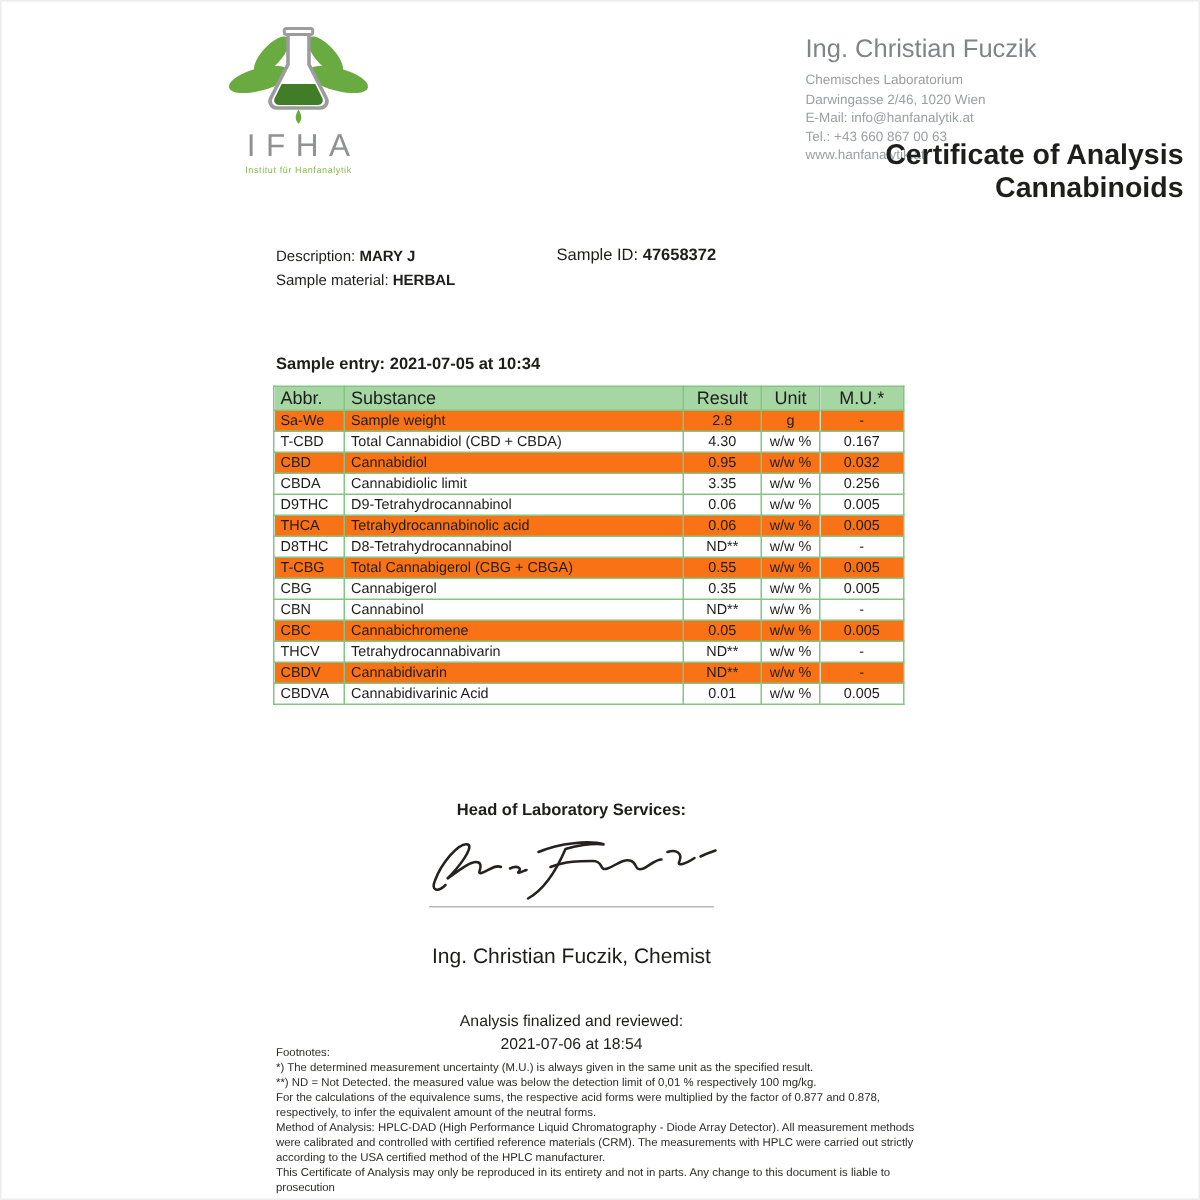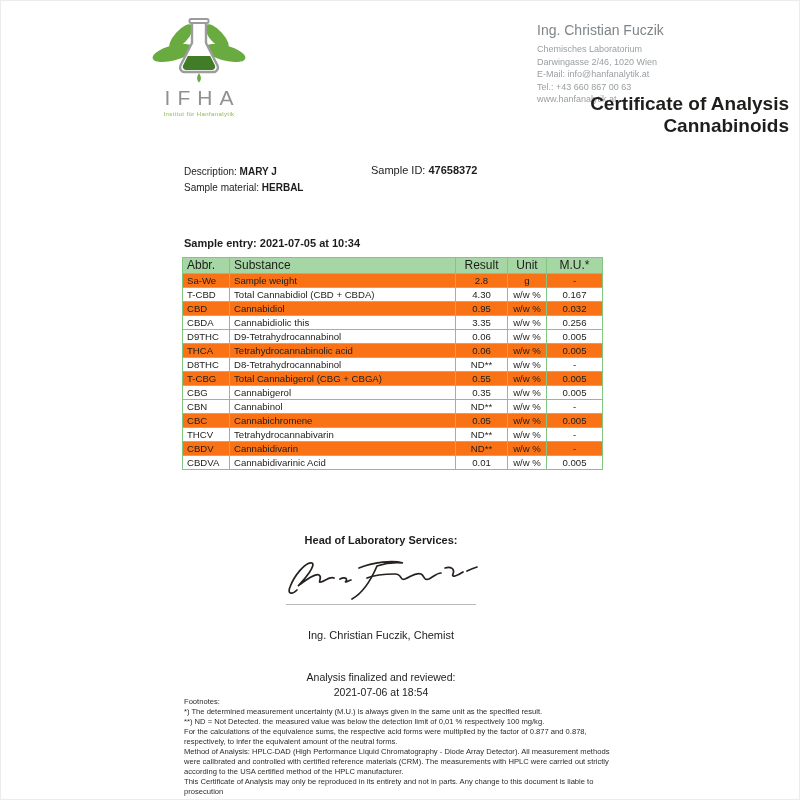--- a/index.html
+++ b/index.html
@@ -8,21 +8,21 @@
     box-sizing:border-box;border:1px solid #ececec;
     font-family:"Liberation Sans",sans-serif;color:#1d1d1b;overflow:hidden;
   }
   
   .logo{position:absolute;left:146px;top:14px;width:104px;text-align:center;}
   .logo svg{display:block;margin:0 auto;}
   .logo-name{font-size:21px;letter-spacing:7px;color:#8f9294;margin-top:1px;padding-left:7px;}
   .logo-sub{font-size:6px;color:#89ba4a;letter-spacing:.4px;margin-top:1px;}
   
   .contact{position:absolute;left:536px;top:20px;font-size:9px;line-height:1.38;color:#999fa2;}
-  .contact-name{font-size:14px;color:#7e8588;margin-bottom:3px;}
+  .contact-name{font-size:17px;color:#7e8588;margin-bottom:3px;}
   
   .title{position:absolute;left:0;top:92px;width:788px;text-align:right;
          font-size:19px;font-weight:bold;line-height:1.14;color:#1e1e1c;}
   
   .info{position:absolute;left:183px;top:163px;font-size:10px;line-height:1.6;}
   .sample-id{position:absolute;left:370px;top:163px;font-size:11px;}
   .value{font-weight:bold;}
   .entry{position:absolute;left:183px;top:236px;font-size:11px;font-weight:bold;}
   
   table.results{position:absolute;left:181px;top:256px;border-collapse:collapse;font-size:9.6px;table-layout:fixed;}
@@ -31,21 +31,21 @@
     white-space:nowrap;overflow:hidden;background:#ffffff;
   }
   table.results th{background:#a5d6a3;font-size:12px;height:15px;line-height:15px;text-align:left;font-weight:normal;}
   table.results .center{text-align:center;}
   table.results tr.alt td{background:#f97316;}
   
   .sig{position:absolute;left:180px;top:533px;width:400px;text-align:center;}
   .sig-heading{font-size:11px;font-weight:bold;}
   .sig-img{margin:8px auto 0;display:block;}
   .sig-line{width:190px;border-top:1px solid #b9b9b9;margin:0 auto 7px;}
-  .sig-name{font-size:11px;margin-top:24px;}
+  .sig-name{font-size:14px;margin-top:24px;}
   .sig-final{font-size:10.5px;margin-top:29px;line-height:1.45;}
   
   .footnotes{position:absolute;left:183px;top:696px;width:440px;font-size:7.6px;line-height:1.32;color:#2b2b29;}
 </style>
 </head>
 <body>
 
 <div class="page">
 
   <div class="logo">
@@ -135,21 +135,21 @@
         </tr>
         <tr class="alt">
           <td>CBD</td>
           <td>Cannabidiol</td>
           <td class="center">0.95</td>
           <td class="center">w/w %</td>
           <td class="center">0.032</td>
         </tr>
         <tr>
           <td>CBDA</td>
-          <td>Cannabidiolic this</td>
+          <td>Cannabidiolic limit</td>
           <td class="center">3.35</td>
           <td class="center">w/w %</td>
           <td class="center">0.256</td>
         </tr>
         <tr>
           <td>D9THC</td>
           <td>D9-Tetrahydrocannabinol</td>
           <td class="center">0.06</td>
           <td class="center">w/w %</td>
           <td class="center">0.005</td>

